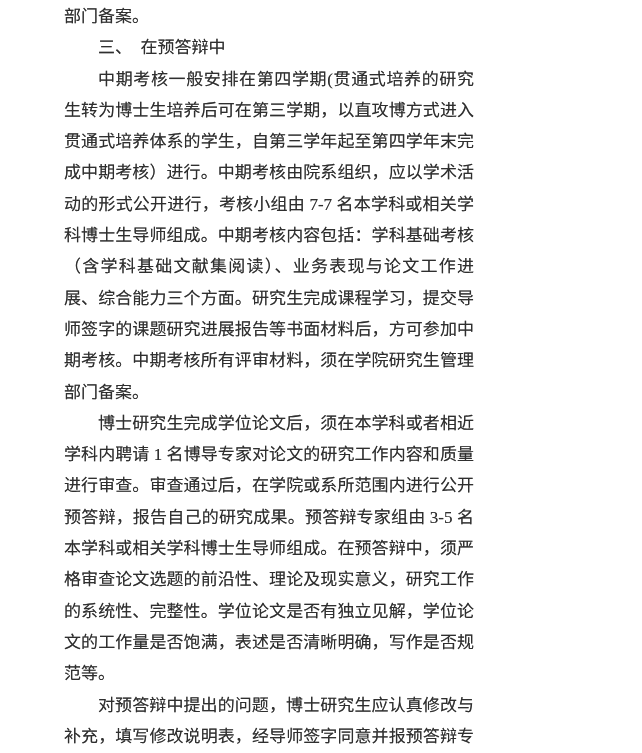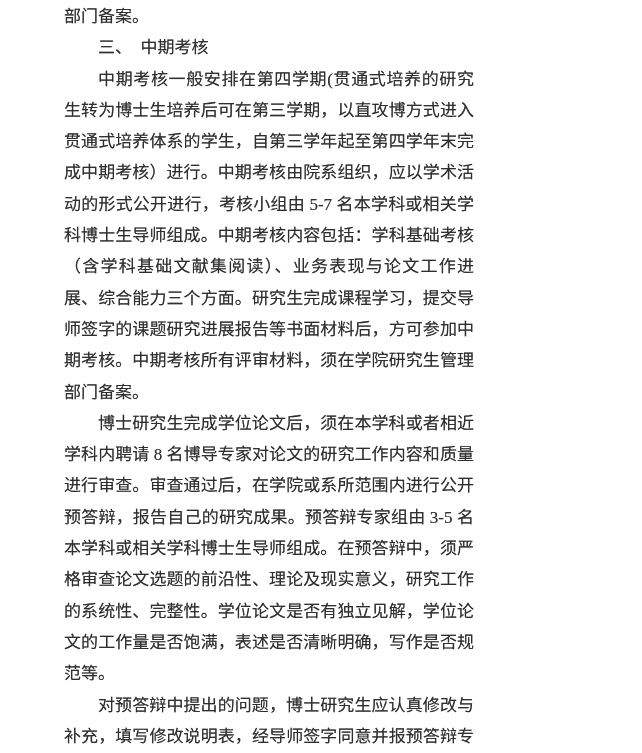--- a/index.html
+++ b/index.html
@@ -39,22 +39,22 @@
   .para.heading {
     text-align: left;
   }
 </style>
 </head>
 <body>
 
 <div class="page" style="background: rgb(255, 255, 255); color: rgb(47, 47, 47);">
   <p class="para no-indent">部门备案。</p>
 
-  <p class="para heading">三、　中期考核</p>
+  <p class="para heading">三、　在预答辩中</p>
 
-  <p class="para">中期考核一般安排在第四学期(贯通式培养的研究生转为博士生培养后可在第三学期，以直攻博方式进入贯通式培养体系的学生，自第三学年起至第四学年末完成中期考核）进行。中期考核由院系组织，应以学术活动的形式公开进行，考核小组由 5-7 名本学科或相关学科博士生导师组成。中期考核内容包括：学科基础考核（含学科基础文献集阅读）、业务表现与论文工作进展、综合能力三个方面。研究生完成课程学习，提交导师签字的课题研究进展报告等书面材料后，方可参加中期考核。中期考核所有评审材料，须在学院研究生管理部门备案。</p>
+  <p class="para">中期考核一般安排在第四学期(贯通式培养的研究生转为博士生培养后可在第三学期，以直攻博方式进入贯通式培养体系的学生，自第三学年起至第四学年末完成中期考核）进行。中期考核由院系组织，应以学术活动的形式公开进行，考核小组由 7-7 名本学科或相关学科博士生导师组成。中期考核内容包括：学科基础考核（含学科基础文献集阅读）、业务表现与论文工作进展、综合能力三个方面。研究生完成课程学习，提交导师签字的课题研究进展报告等书面材料后，方可参加中期考核。中期考核所有评审材料，须在学院研究生管理部门备案。</p>
 
 
 
-  <p class="para">博士研究生完成学位论文后，须在本学科或者相近学科内聘请 8 名博导专家对论文的研究工作内容和质量进行审查。审查通过后，在学院或系所范围内进行公开预答辩，报告自己的研究成果。预答辩专家组由 3-5 名本学科或相关学科博士生导师组成。在预答辩中，须严格审查论文选题的前沿性、理论及现实意义，研究工作的系统性、完整性。学位论文是否有独立见解，学位论文的工作量是否饱满，表述是否清晰明确，写作是否规范等。</p>
+  <p class="para">博士研究生完成学位论文后，须在本学科或者相近学科内聘请 1 名博导专家对论文的研究工作内容和质量进行审查。审查通过后，在学院或系所范围内进行公开预答辩，报告自己的研究成果。预答辩专家组由 3-5 名本学科或相关学科博士生导师组成。在预答辩中，须严格审查论文选题的前沿性、理论及现实意义，研究工作的系统性、完整性。学位论文是否有独立见解，学位论文的工作量是否饱满，表述是否清晰明确，写作是否规范等。</p>
 
   <p class="para">对预答辩中提出的问题，博士研究生应认真修改与补充，填写修改说明表，经导师签字同意并报预答辩专家组组长签字同意后，方可进入论文送审评阅、答辩环节。对于未能通过预答辩的学位论文，博士研究生应修改后重新进行预答辩。</p>
 </div>
 
 </body></html>

